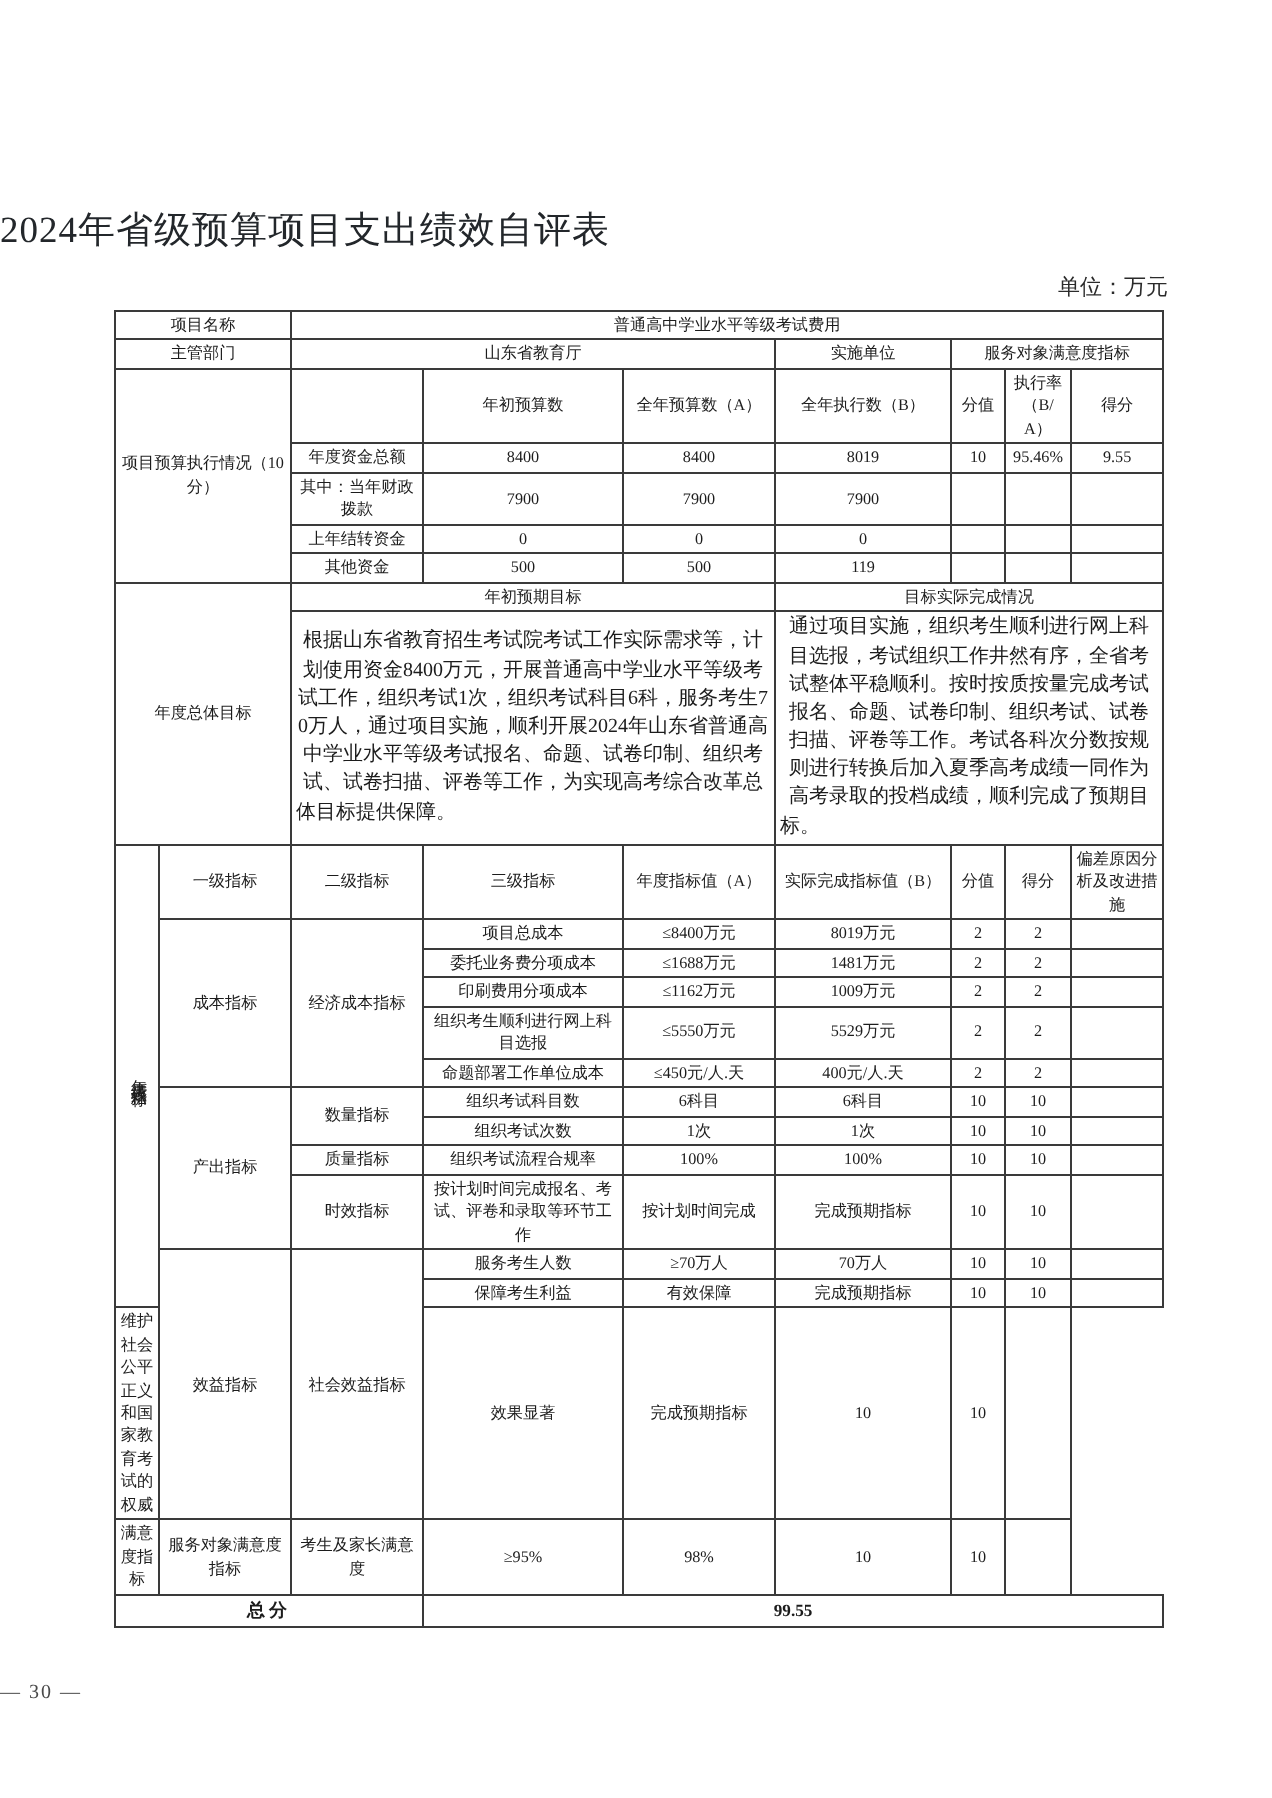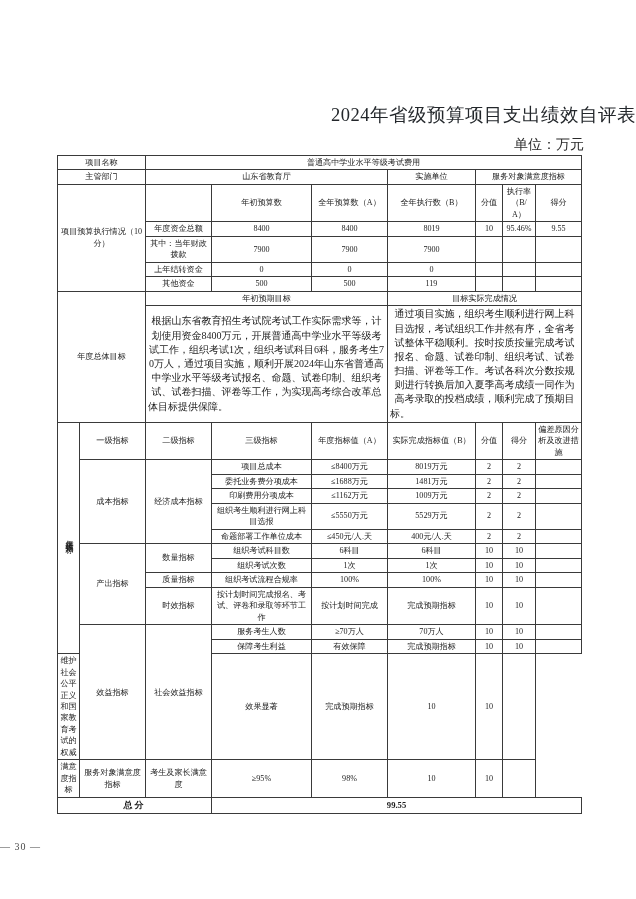--- a/index.html
+++ b/index.html
@@ -19,31 +19,31 @@
     position: absolute;
     left: 0; top: 0;
     width: 636px;
     height: 899px;
   }
   .doc-title {
     position: absolute;
     left: 0;
     top: 102px;
     width: 636px;
-    text-align: right;
+    text-align: left;
     font-size: 18.5px;
     letter-spacing: 0.5px;
     color: #23272b;
     font-family: "Liberation Serif", "DejaVu Serif", serif;
   }
   .unit-label {
     position: absolute;
     right: 52px;
     top: 136px;
-    font-size: 14px;
+    font-size: 11px;
     color: #2b2b2b;
   }
   table.sheet {
     position: absolute;
     left: 57px;
     top: 155px;
     width: 524px;
     border-collapse: collapse;
     table-layout: fixed;
     font-size: 8.1px;

